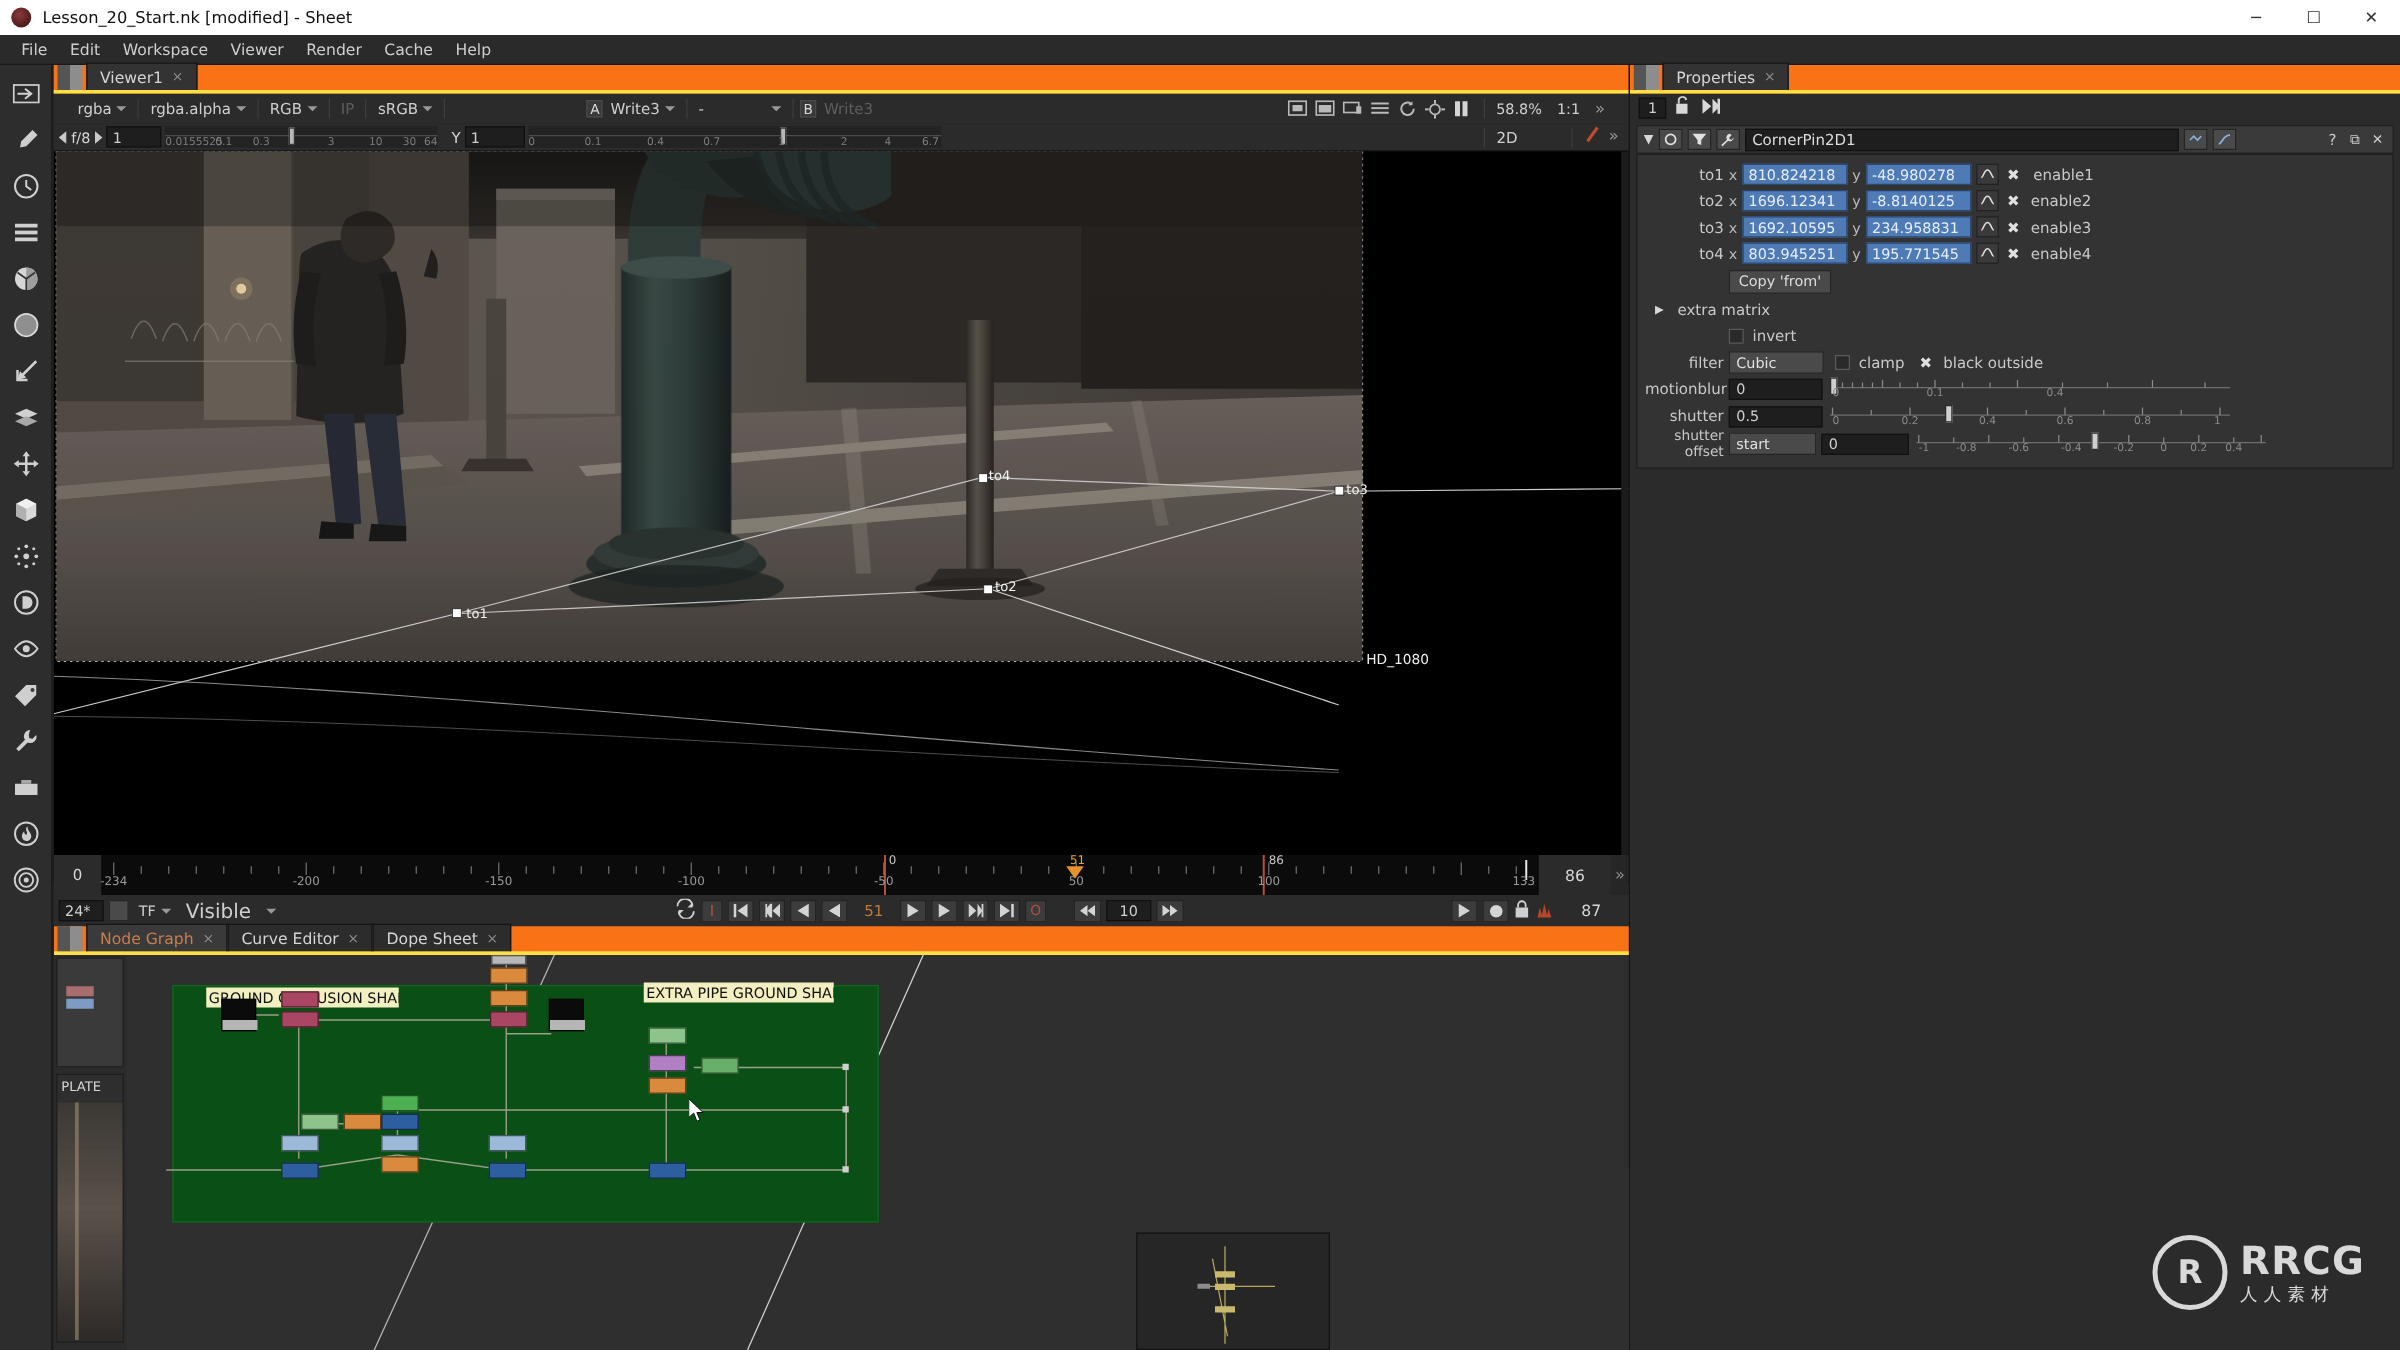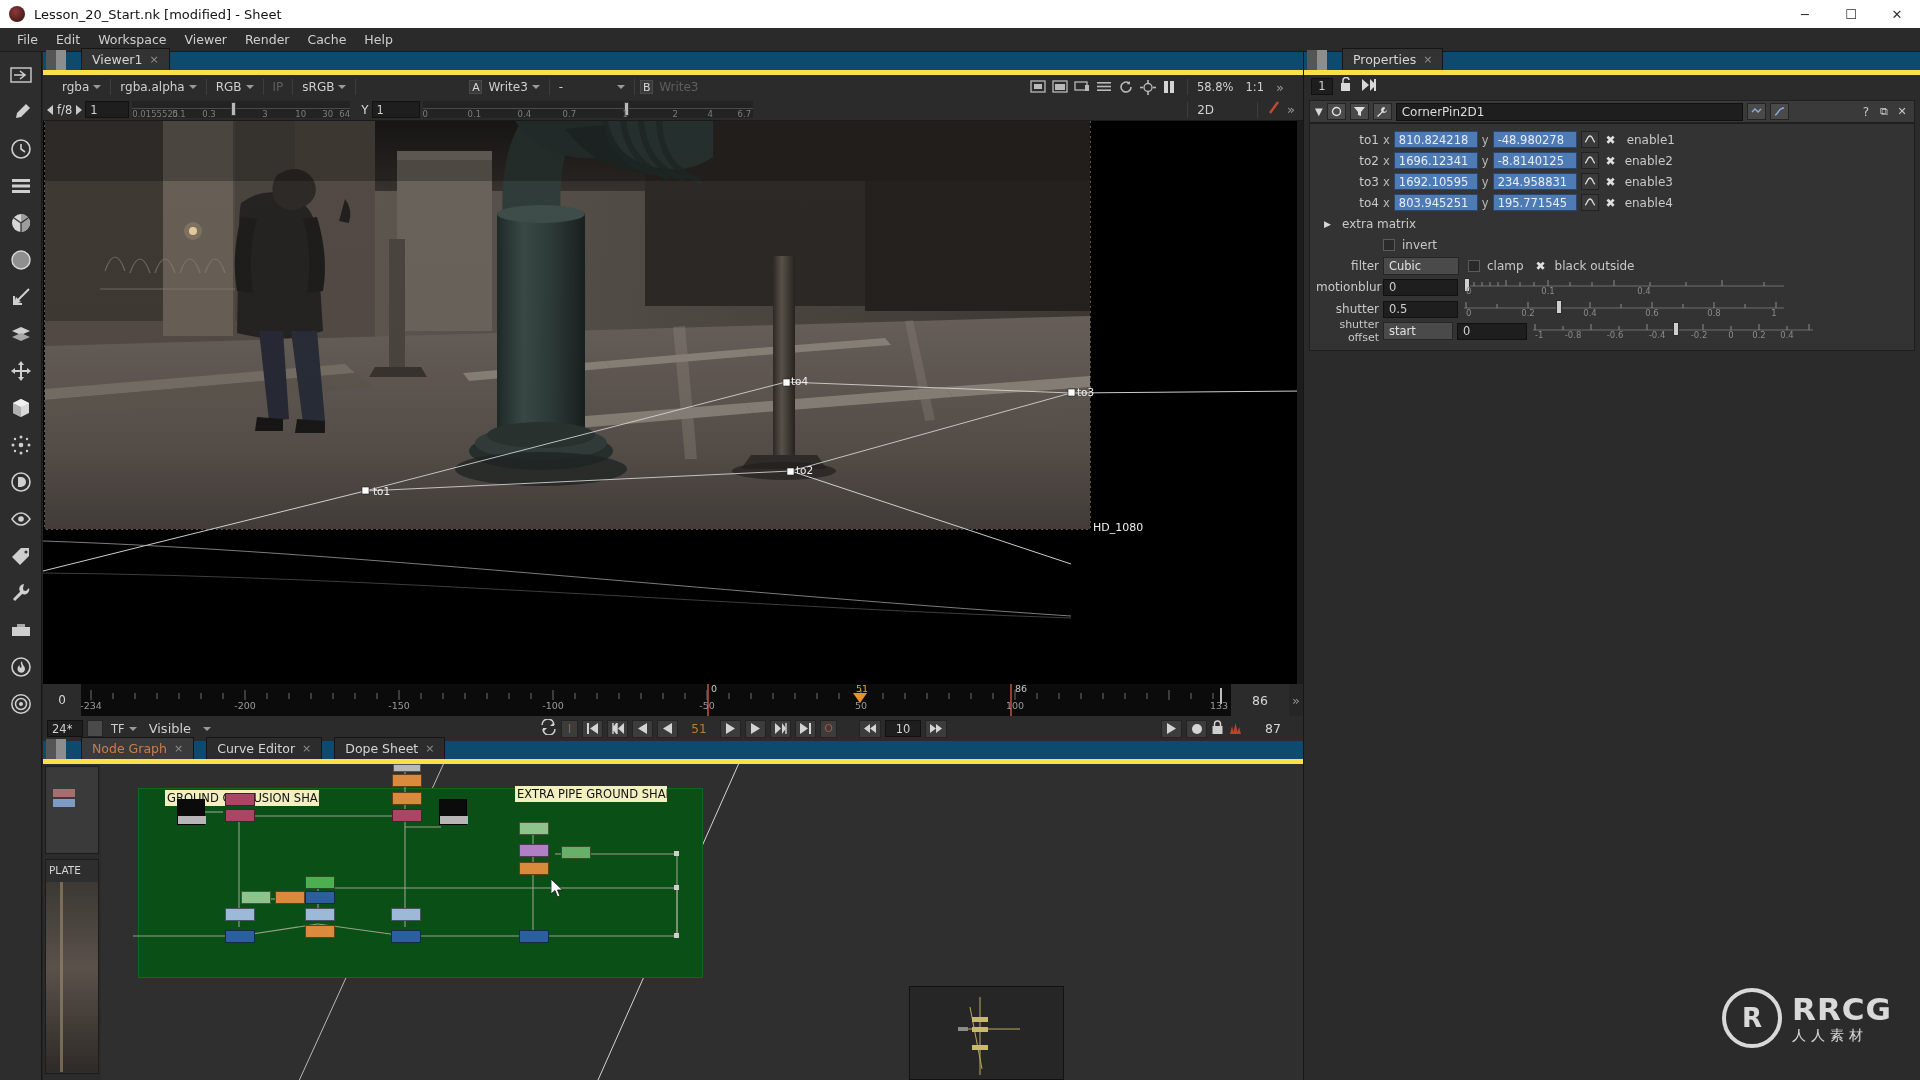--- a/index.html
+++ b/index.html
@@ -38,21 +38,21 @@
   #lefttool {
     position:absolute; left:0; top:52px; width:42px; height:1028px;
     background:#2d2d2d; border-right:1px solid #171717;
     display:flex; flex-direction:column; align-items:center; padding-top:10px; gap:11px;
   }
   #lefttool .ticon { width:26px;height:26px;display:flex;align-items:center;justify-content:center; }
   #lefttool .ticon svg { display:block; }
 
   
   #viewer { position:absolute; left:43px; top:52px; width:1260px; height:689px; background:#252525; }
-  .panel-tabrow { height:23px; background:#0c4a6e; display:flex; align-items:flex-end; border-bottom:5px solid #fde047;gap:12px;}
+  .panel-tabrow { height:23px; background:#f97316; display:flex; align-items:flex-end; border-bottom:3px solid #fde047;}
   .panel-grip { width:20px;height:20px;margin:1px 3px 0 3px;
       background:linear-gradient(90deg,#555 0 50%,#8d8d8d 50% 100%); }
   .panel-tab { height:22px; padding:0 10px; display:flex;align-items:center;gap:7px;
       background:#333333; color:#d5d5d5; font-size:12.5px; border:1px solid #151515; border-bottom:none;}
   .panel-tab .x { color:#8e8e8e; font-size:11px; }
 
   #viewer .vrow1 { height:24px; background:#2b2b2b; display:flex; align-items:center; gap:2px; padding:0 15px;}
   .vcombo { display:flex;align-items:center;gap:4px;height:19px;padding:0 4px;color:#cfcfcf;font-size:12px;}
   .vcombo .arrow { width:0;height:0;border-left:4px solid transparent;border-right:4px solid transparent;border-top:4px solid #9a9a9a; }
   .vsep { width:1px;height:16px;background:#3d3d3d;margin:0 3px; }
@@ -711,21 +711,21 @@
       <div style="position:absolute;left:0;top:32px;width:1260px;height:25px;background:#2b2b2b;display:flex;align-items:center;gap:4px;padding:0 4px;">
         <div class="numbox" style="width:30px">24*</div>
         <div style="width:16px;height:17px;background:#4a4a4a;border:1px solid #252525;display:flex;align-items:center;justify-content:center">
             <span class="arrow"></span>
           </div>
         <div class="vcombo">
           <span style="font-size:11.5px">TF</span>
           <span class="arrow"></span>
         </div>
         <div class="vcombo">
-          <span style="font-size:13px">Visible</span>
+          <span style="font-size:16px">Visible</span>
           <span class="arrow" style="margin-left:8px"></span>
         </div>
 
         <div style="margin-left:auto;display:flex;align-items:center;gap:4px">
           <span>
             <svg width="17" height="16" viewBox="0 0 17 16">
                 <path d="M2 6a6 6 0 0 1 12 0" stroke="#cfcfcf" stroke-width="1.5" fill="none"></path>
                 <path d="M14 3v4h-4z" fill="#cfcfcf"></path>
                 <path d="M15 10a6 6 0 0 1-12 0" stroke="#cfcfcf" stroke-width="1.5" fill="none"></path>
                 <path d="M3 13V9h4z" fill="#cfcfcf"></path>
@@ -1079,20 +1079,24 @@
         <span class="fieldblue" style="width:84px">195.771545</span>
         <span class="anim-btn">
           <svg width="12" height="11" viewBox="0 0 12 11">
               <path d="M1 8C3 8 3 2 6 2s3 6 5 6" stroke="#dcdcdc" stroke-width="1.3" fill="none"></path>
             </svg>
         </span>
         <span class="x-btn">✖</span>
         <span style="font-size:12px;color:#c9c9c9;margin-left:2px">enable4</span>
       </div>
 
+      <div class="prow" style="height:24px">
+        <span class="plabel"></span>
+        <span class="btn3d">Copy 'from'</span>
+      </div>
 
       <div class="prow">
         <span style="width:10px;color:#d8d8d8;font-size:9px;margin-left:8px">▶</span>
         <span style="font-size:12px;color:#c9c9c9;margin-left:4px">extra matrix</span>
       </div>
 
       <div class="prow">
         <span class="plabel"></span>
         <span class="chk"></span>
         <span style="font-size:12px;color:#c9c9c9;margin-left:3px">invert</span>

